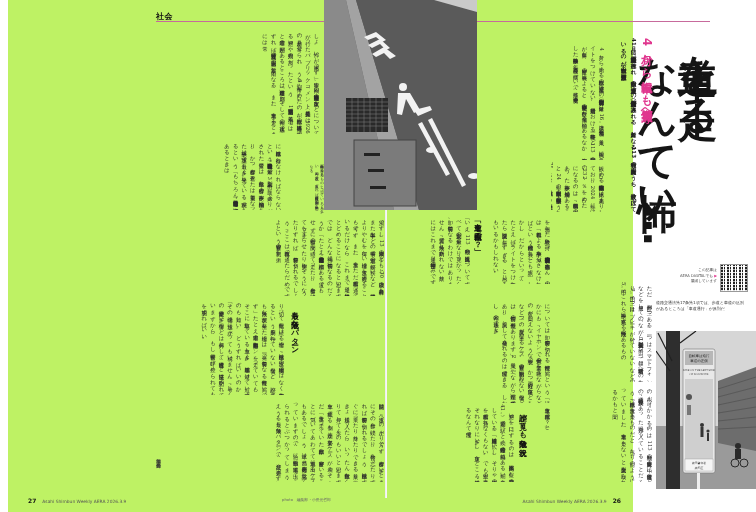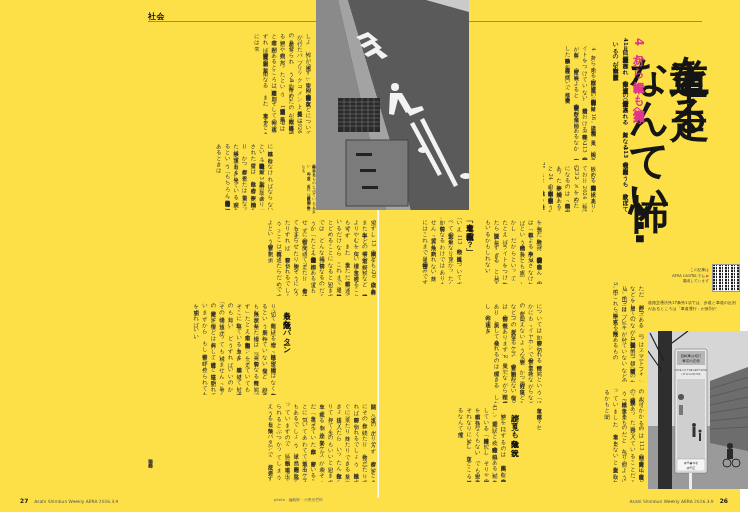--- a/index.html
+++ b/index.html
@@ -1,19 +1,19 @@
 <!DOCTYPE html>
 <html><head>
 <meta charset="utf-8">
 <style>
   * { box-sizing: border-box; margin: 0; padding: 0; }
   html, body { width: 756px; height: 512px; overflow: hidden; background: #ffffff; }
   body { font-family: "DejaVu Serif", "Liberation Serif", serif; color: #1a1a1a; position: relative; }
 
-  .spread { position: absolute; left: 0; top: 0; width: 740px; height: 512px; background: #fde047; }
+  .spread { position: absolute; left: 8px; top: 0; width: 625px; height: 512px; background: #bef264; }
   .gutter { position: absolute; left: 377px; top: 0; width: 2px; height: 498px; background: linear-gradient(to right, #ececec, #fafafa); }
 
   .section-label { position: absolute; left: 148px; top: 11px; font-family: "DejaVu Sans", sans-serif; font-weight: bold; font-size: 8px; color: #111; letter-spacing: 0.5px; }
   .pink-rule { position: absolute; top: 21px; height: 1px; background: #c76a9c; }
   .pink-rule.left { left: 148px; width: 168px; }
   .pink-rule.right { left: 468px; width: 234px; }
 
   
   .photo-lane { position: absolute; left: 316px; top: 0; width: 153px; height: 210px; overflow: hidden; background: #5d5d5d; }
   .photo-lane svg { width: 100%; height: 100%; display: block; }

